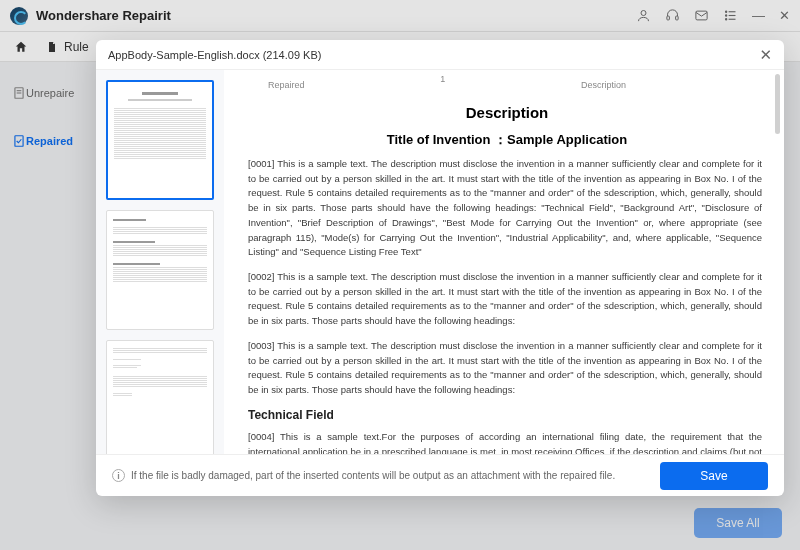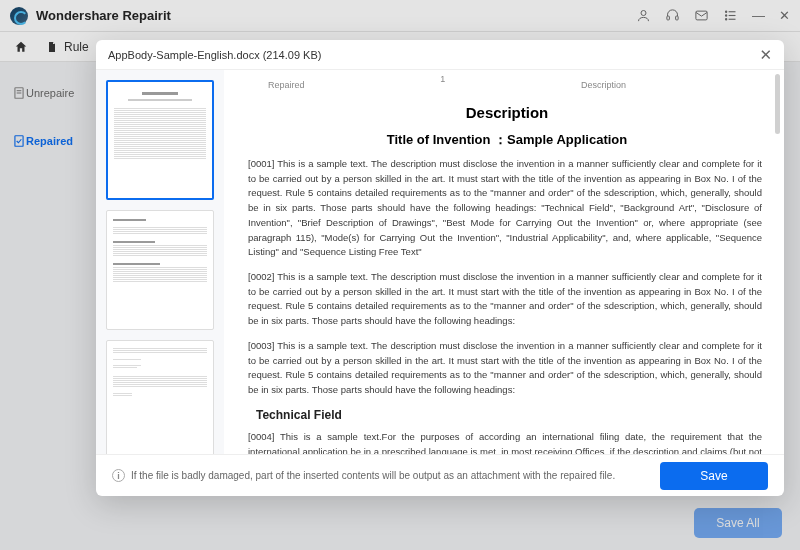--- a/index.html
+++ b/index.html
@@ -32,21 +32,21 @@
 .thumb{width:100%;height:120px;background:#fff;border:1px solid #ddd;border-radius:2px;margin-bottom:10px;padding:6px;font-size:3px;color:#999;line-height:1.2;overflow:hidden}
 .thumb.sel{border:2px solid #0b6cef}
 .thumb .tline{height:2px;background:#ccc;margin:2px 0}
 .thumb .tblock{height:1px;background:#ddd;margin:1px 0}
 .docview{flex:1;overflow-y:auto;padding:8px 18px 8px 24px;position:relative}
 .doc-meta{display:flex;justify-content:space-between;font-size:9px;color:#888;padding:2px 140px 8px 20px}
 .page-num{text-align:center;font-size:9px;color:#888;flex:1}
 .doc-h1{text-align:center;font-size:15px;font-weight:700;margin:6px 0 10px}
 .doc-h2{text-align:center;font-size:13px;font-weight:700;margin:0 0 4px}
 .para{font-size:9.5px;color:#3a3a3a;line-height:1.55;margin:8px 0 10px;text-align:justify;padding:0 4px 0 0}
-.sect-h{font-size:12px;font-weight:700;margin:8px 8px 6px;color:#222}
+.sect-h{font-size:12px;font-weight:700;margin:8px 0 6px;color:#222}
 .modal-footer{height:42px;border-top:1px solid #eee;display:flex;align-items:center;justify-content:space-between;padding:0 16px}
 .foot-note{display:flex;align-items:center;gap:6px;font-size:10px;color:#666}
 .info-ic{width:13px;height:13px;border:1px solid #aaa;border-radius:50%;display:flex;align-items:center;justify-content:center;font-size:9px;color:#888;font-weight:700}
 .save-btn{width:108px;height:28px;background:#0b6cef;color:#fff;border:none;border-radius:4px;font-size:12px;cursor:pointer}
 .scroll-tr{position:absolute;right:4px;top:4px;width:5px;height:60px;background:#d0d0d0;border-radius:3px}
 svg{display:block}
 </style>
 </head>
 <body>
 

